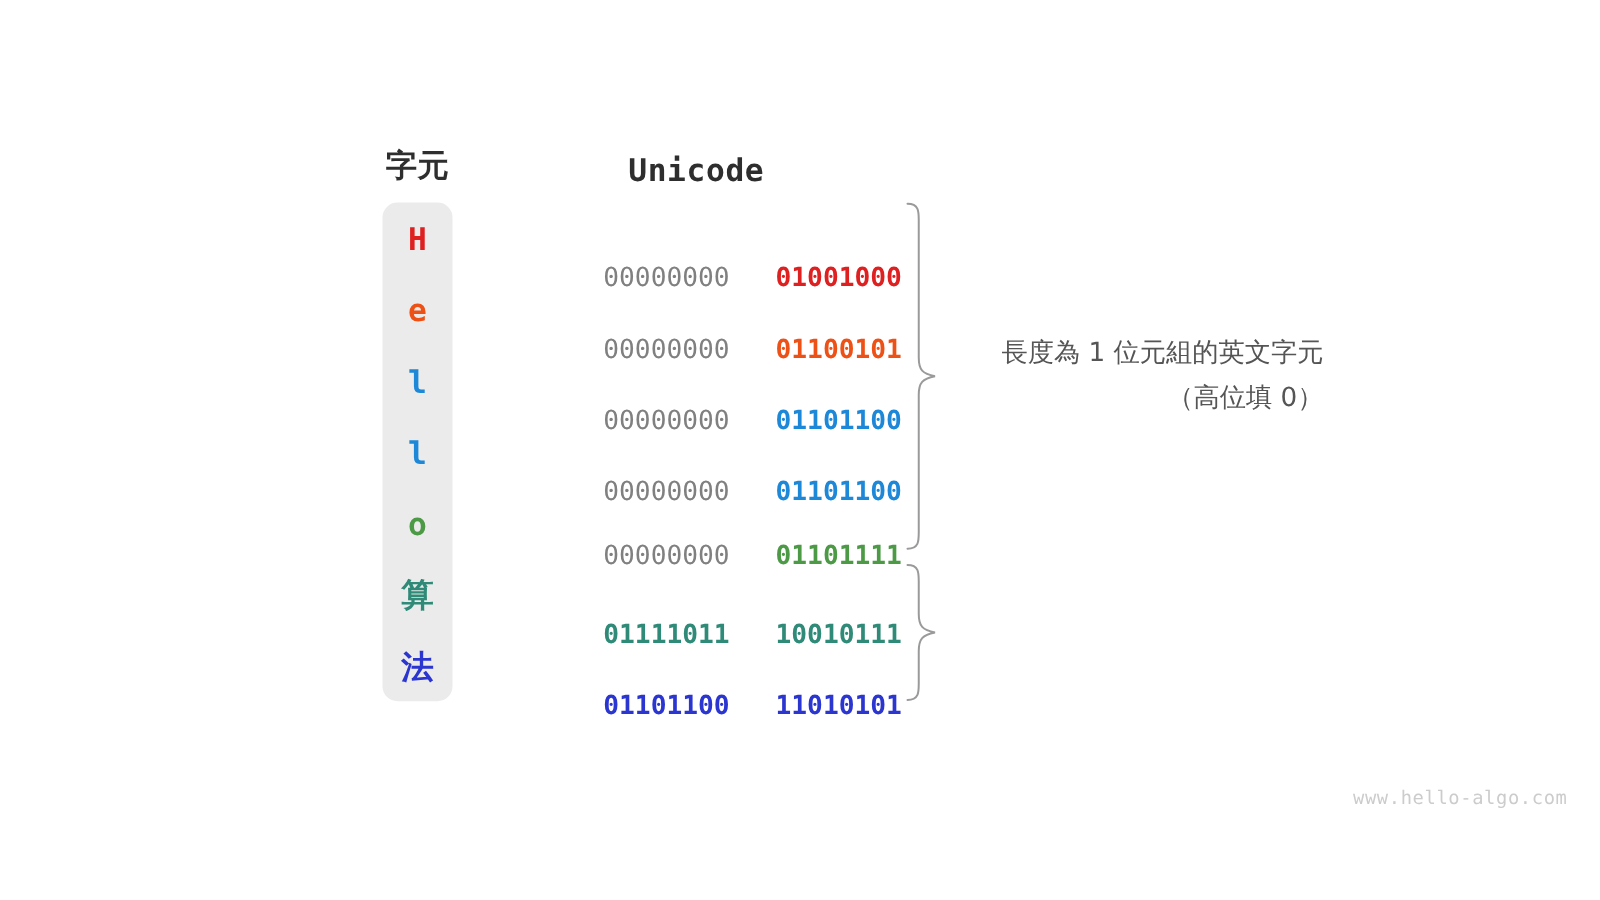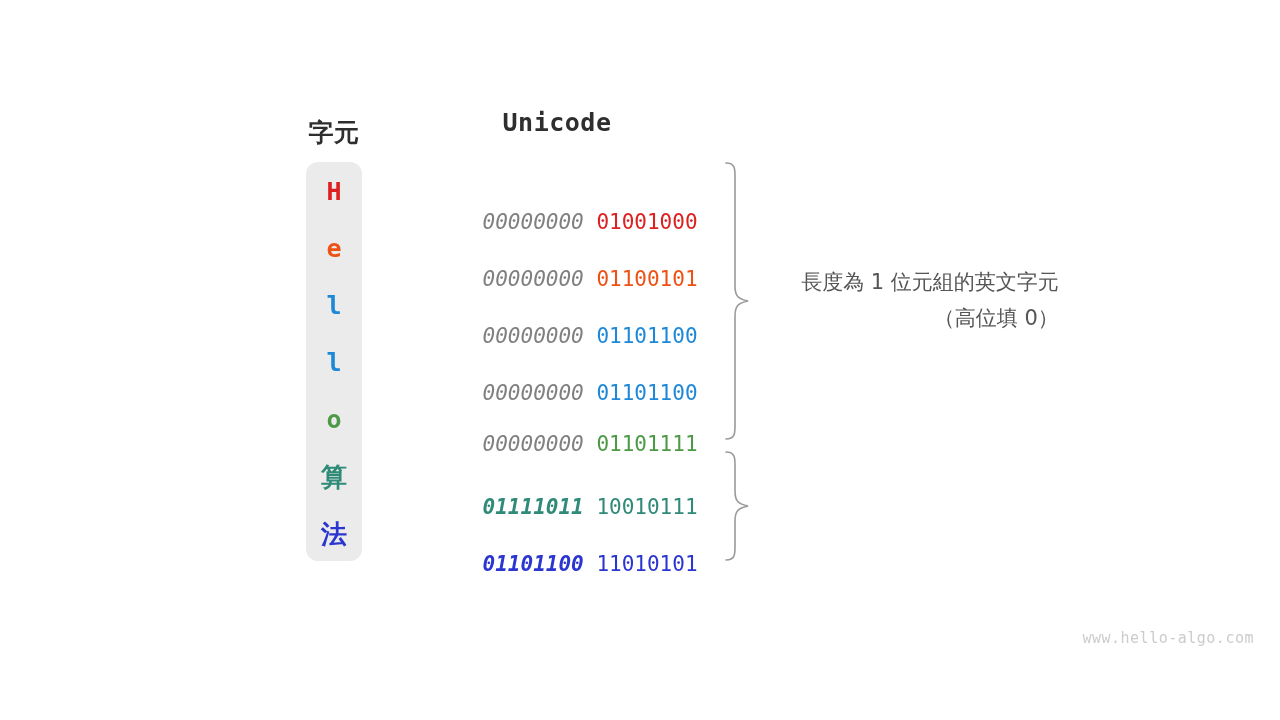--- a/index.html
+++ b/index.html
@@ -25,21 +25,21 @@
     font-family: "DejaVu Sans Mono", "Liberation Mono", monospace;
     font-weight: bold;
     font-size: 25px;
     color: #2e2e2e;
     white-space: nowrap;
     text-align: center;
     transform: translateX(-50%);
     letter-spacing: 0.5px;
   }
   #header-char  { left: 334px; top: 116px; }
-  #header-code  { left: 557px; top: 108px; }
+  #header-code  { left: 557px; top: 122px; }
 
   
   #char-panel {
     position: absolute;
     left: 306px;
     top: 162px;
     width: 56px;
     height: 399px;
     background: #ebebeb;
     border-radius: 12px;
@@ -70,24 +70,24 @@
     width: 252px;
     height: 30px;
     line-height: 30px;
     font-family: "DejaVu Sans Mono", "Liberation Mono", monospace;
     font-size: 21px;
     white-space: pre;
   }
   .code-row .hi {
     color: #808080;
     font-weight: normal;
-    font-style: italic;
   }
   .code-row .lo {
-    font-weight: normal;
+    font-weight: bold;
+    margin-left: 24px;
   }
   .code-row.wide .hi {
     font-weight: bold;
   }
 
   
   .brace {
     position: absolute;
     overflow: visible;
   }

